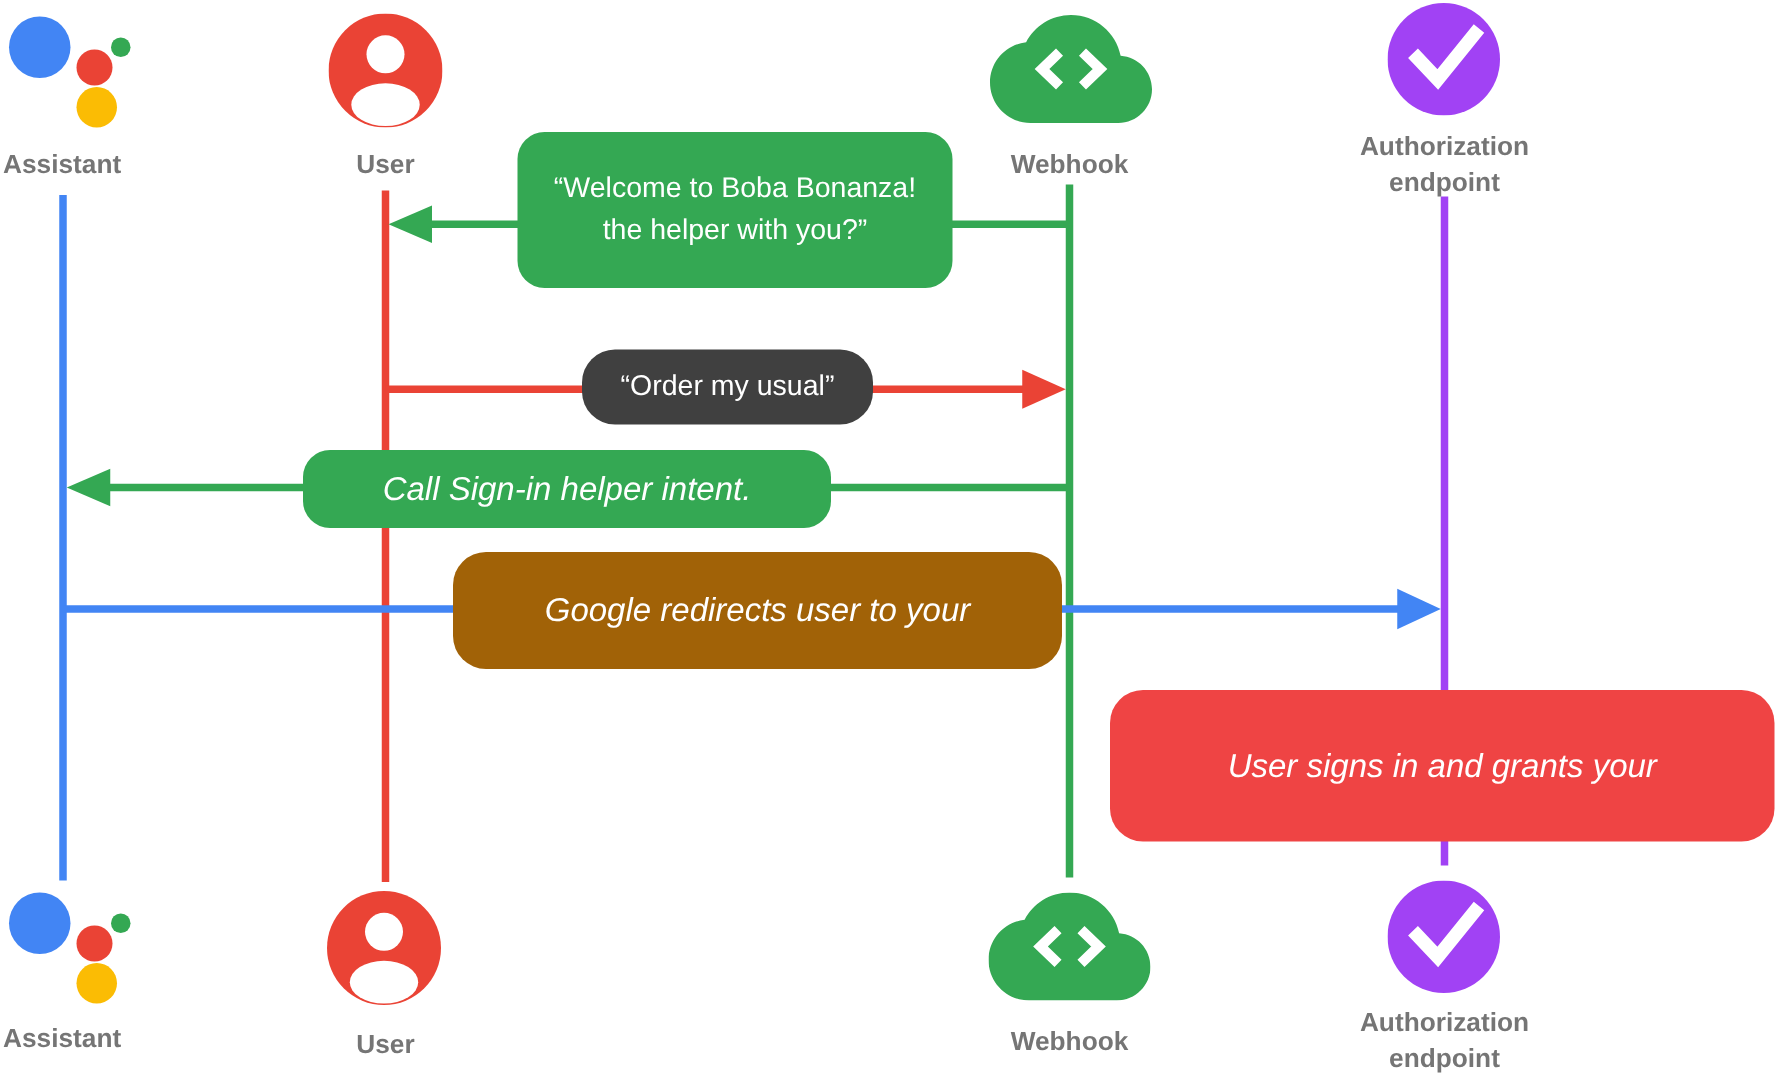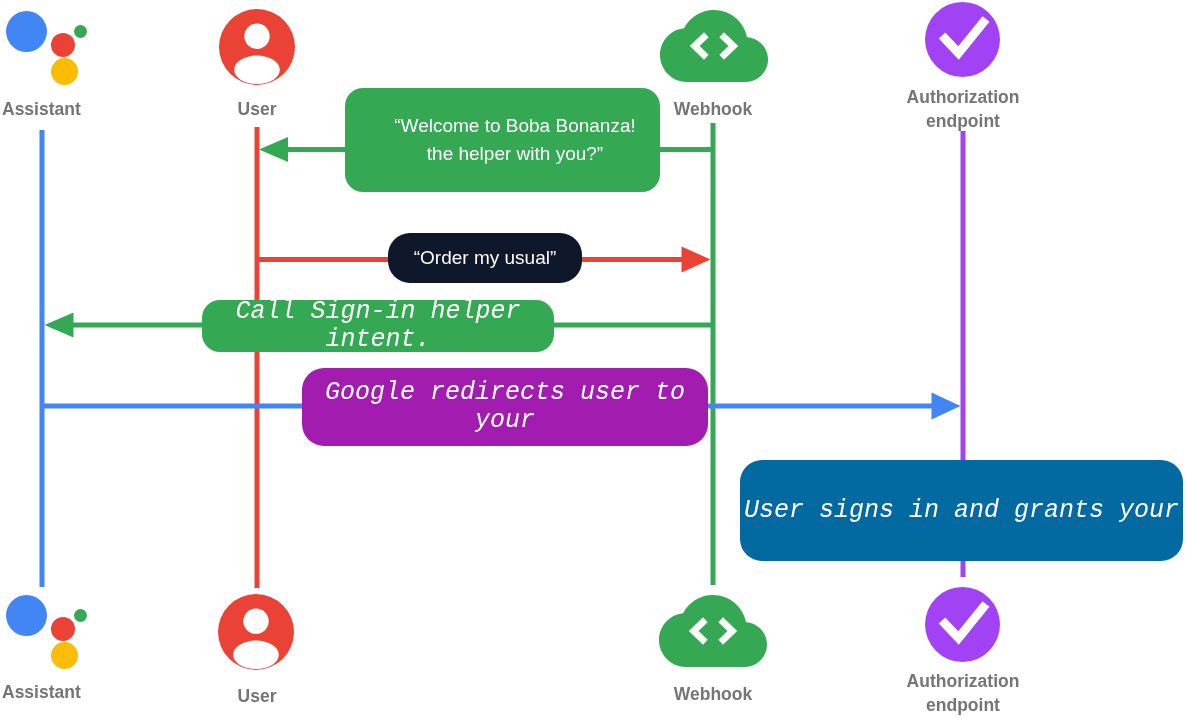--- a/index.html
+++ b/index.html
@@ -12,25 +12,25 @@
     position:absolute;z-index:3;color:#757575;font-weight:700;
     font-size:17.5px;line-height:24px;text-align:center;white-space:nowrap;
   }
   .actor-label.left-align{text-align:left;}
   .msg-box{
     position:absolute;z-index:2;color:#ffffff;display:flex;
     flex-direction:column;justify-content:center;align-items:center;
     text-align:center;
   }
   .sans-box{font-family:"Liberation Sans",sans-serif;font-size:19px;line-height:28.5px;}
-  .mono-box{font-family:Liberation Mono, monospace;font-style:italic;font-size:25px;line-height:28px;}
+  .mono-box{font-family:Liberation Sans, sans-serif;font-style:italic;font-size:22px;line-height:28px;}
   .green-bg{background:#34a853;border-radius:18px;}
-  .red-bg{background:#0f172a;border-radius:22px;align-items:center;}
-  .blue-bg{background:#a21caf;border-radius:22px;}
-  .cyan-bg{background:#0369a1;border-radius:22px;text-align:right;}
+  .red-bg{background:#404040;border-radius:22px;align-items:center;}
+  .blue-bg{background:#a16207;border-radius:22px;}
+  .cyan-bg{background:#ef4444;border-radius:22px;text-align:right;}
   .icon{position:absolute;z-index:3;}
   .circ{position:absolute;border-radius:50%;}
 </style>
 </head>
 <body>
 
 <div id="stage">
 
   <svg id="lines-layer" width="1186" height="720" viewBox="0 0 1186 720">
 
@@ -45,21 +45,21 @@
     <line x1="257" y1="259.5" x2="683" y2="259.5" stroke="#ea4335" stroke-width="5"></line>
     <polygon points="710.5,259.5 681.5,246.5 681.5,272.5" fill="#ea4335"></polygon>
 
     <line x1="711" y1="325" x2="72" y2="325" stroke="#34a853" stroke-width="5"></line>
     <polygon points="44.5,325 73.5,312.5 73.5,337.5" fill="#34a853"></polygon>
 
     <line x1="42" y1="406" x2="933" y2="406" stroke="#4285f4" stroke-width="5"></line>
     <polygon points="960.5,406 931.5,392.5 931.5,419.5" fill="#4285f4"></polygon>
   </svg>
 
-  <div class="msg-box sans-box green-bg" style="left:345px;top:88px;width:290px;height:104px;padding-left:25px;">
+  <div class="msg-box sans-box green-bg" style="left:345px;top:88px;width:290px;height:104px;">
     <div>“Welcome to Boba Bonanza!</div>
     <div>the helper with you?”</div>
   </div>
 
   <div class="msg-box sans-box red-bg" style="left:388px;top:233px;width:194px;height:50px;">
     <div>“Order my usual”</div>
   </div>
 
   <div class="msg-box mono-box green-bg" style="left:202px;top:300px;width:352px;height:52px;">
     <div>Call Sign-in helper intent.</div>

